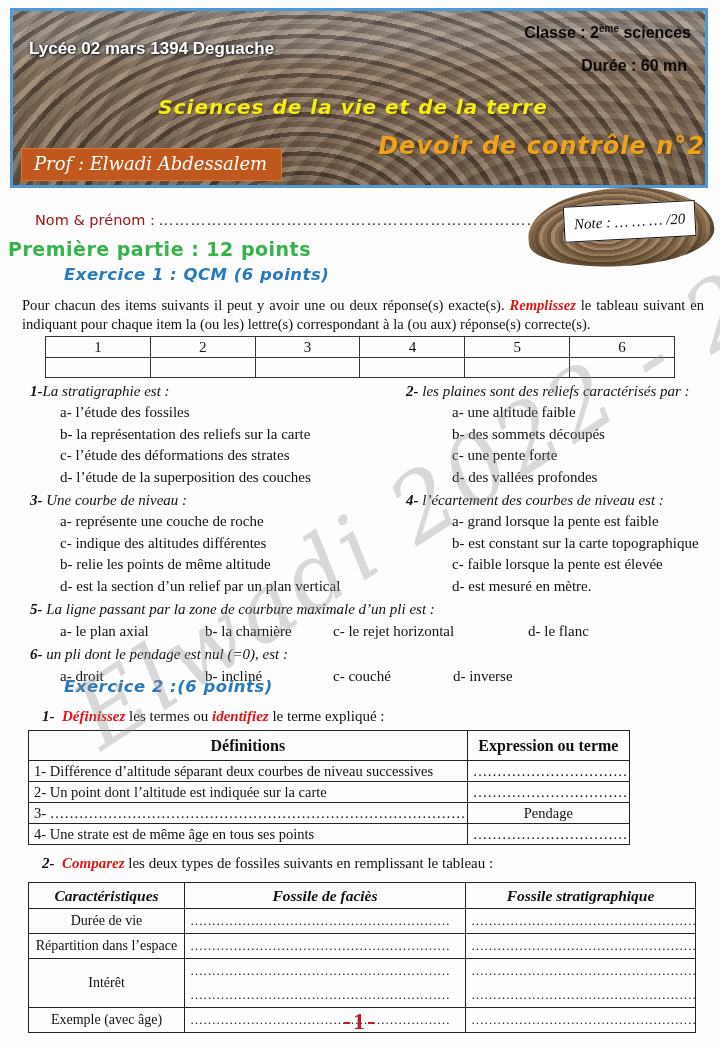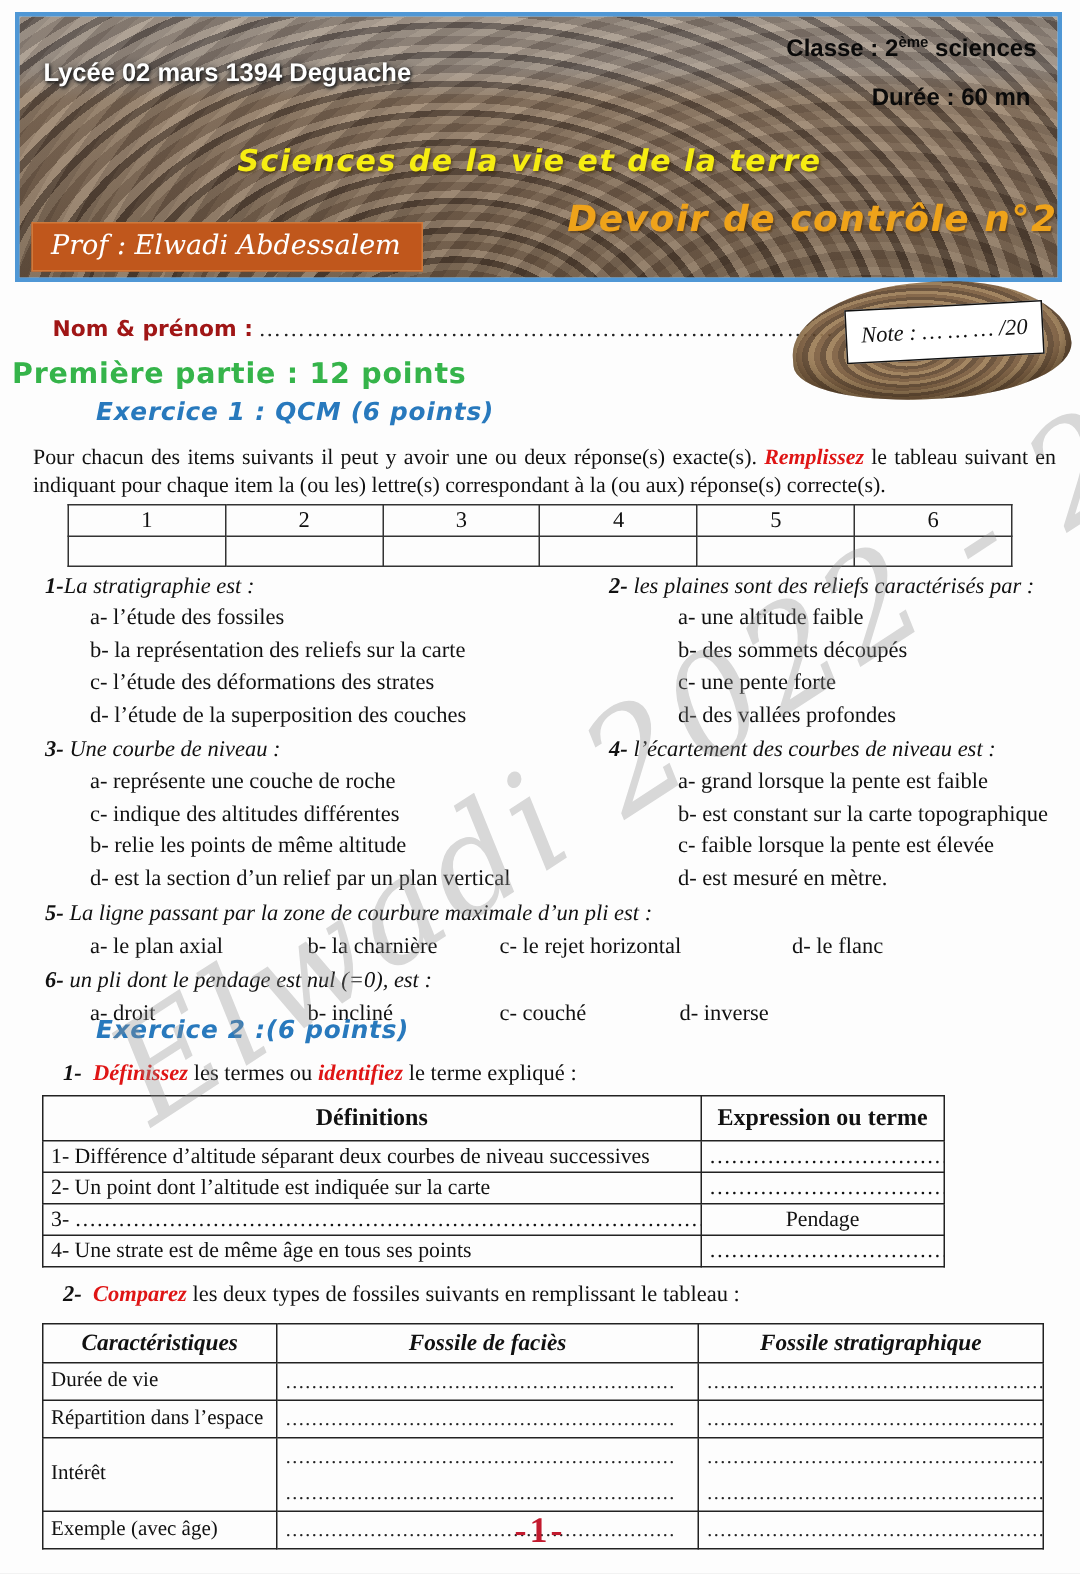--- a/index.html
+++ b/index.html
@@ -48,21 +48,21 @@
   .prof-badge {
     position:absolute; left:8px; bottom:4px; padding:4px 14px 6px 12px;
     background:#c0571c; border:1px solid #d8order; border:1px solid #cf7a3c;
   }
   .prof-badge span {
     font-family:"DejaVu Serif", serif; font-style:italic; font-size:18px; color:#fff;
   }
 
   
   .nom-row { position:absolute; left:35px; top:212px; font-size:15px; white-space:nowrap; }
-  .nom-label { color:#a01616; font-weight:bold; font-family:"DejaVu Sans", sans-serif; font-size:14.5px; }
+  .nom-label { color:#a01616; font-weight:normal; font-family:"DejaVu Sans", sans-serif; font-size:14.5px; }
   .nom-dots { color:#222; letter-spacing:1px; }
 
   .fossil {
     position:absolute; left:528px; top:188px; width:186px; height:78px;
     border-radius:50% 50% 46% 54%/58% 62% 42% 38%;
     transform:rotate(-4deg);
     background:
       repeating-radial-gradient(ellipse 120px 60px at 42% 58%, rgba(122,90,58,.9) 0 4px, rgba(154,122,82,.9) 4px 8px, rgba(95,69,44,.9) 8px 12px);
     box-shadow:inset 0 -6px 12px rgba(40,25,10,.5);
   }
@@ -124,21 +124,21 @@
 
   .def-table { left:28px; top:730px; width:602px; }
   .def-table th { height:30px; font-size:16px; font-weight:bold; text-align:center; }
   .def-table td { height:21px; font-size:14.5px; padding:0 5px; }
   .def-table td.term { text-align:center; }
   .def-col1 { width:73%; } .def-col2 { width:27%; }
 
   .fossil-table { left:28px; top:882px; width:667px; }
   .fossil-table th { height:26px; font-size:15.5px; font-weight:bold; font-style:italic; text-align:center; }
   .fossil-table td { font-size:14px; padding:0 5px; }
-  .fossil-table td.rowlabel { }
+  .fossil-table td.rowlabel { text-align:center; }
   .fossil-table td.dots { font-size:13px; color:#222; }
   .ft-col1 { width:156px; } .ft-col2 { width:281px; } .ft-col3 { width:230px; }
   .small-label { font-size:12px; }
   .dotline { line-height:24px; }
 
   
   .page-number {
     position:absolute; left:0; right:0; top:1008px; text-align:center;
     font-size:24px; font-weight:bold; color:#c21a2e; letter-spacing:2px;
   }

